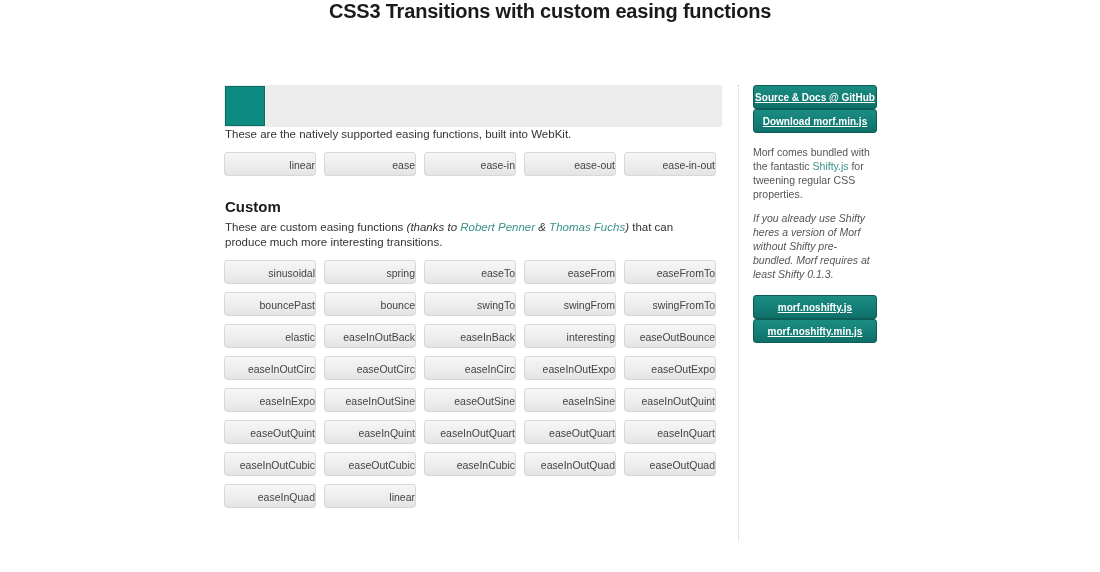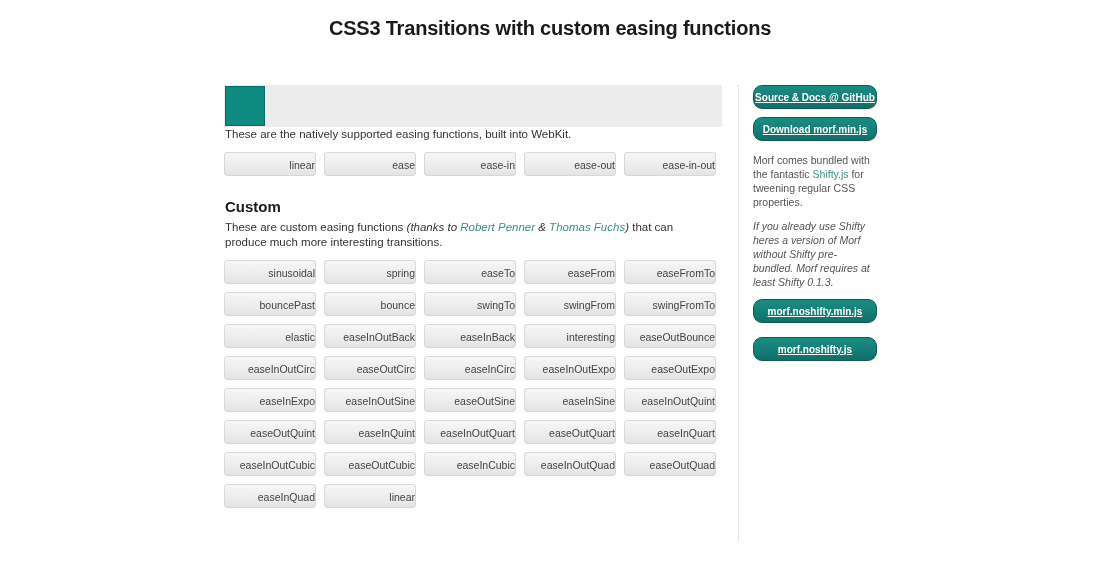--- a/index.html
+++ b/index.html
@@ -15,21 +15,20 @@
     overflow: hidden;
     position: relative;
   }
 
   .page-title {
     text-align: center;
     font-size: 20px;
     font-weight: bold;
     color: #1a1a1a;
     margin: 0;
-    padding-top: 17px;
     letter-spacing: -0.2px;
   }
 
   .layout {
     position: absolute;
     left: 224px;
     top: 85px;
     width: 652px;
   }
 
@@ -129,23 +128,22 @@
     display: block;
     width: 124px;
     height: 24px;
     line-height: 24px;
     text-align: center;
     font-size: 10px;
     font-weight: bold;
     color: #ffffff;
     background: linear-gradient(to bottom, #1b8c82 0%, #137d75 60%, #0f6f68 100%);
     border: 1px solid #0c5d57;
-    border-radius: 9px;
+    border-radius: 3px;
     box-sizing: border-box;
-    margin-bottom: 8px;
     cursor: pointer;
     white-space: nowrap;
     overflow: hidden;
   }
   .side-note {
     font-size: 10.5px;
     line-height: 14px;
     color: #555555;
     margin: 12px 0 10px 0;
   }
@@ -223,17 +221,17 @@
   <div class="divider"></div>
 
   <div class="sidebar">
     <a class="side-btn" href="#">Source &amp; Docs @ GitHub</a>
     <a class="side-btn" href="#">Download morf.min.js</a>
 
     <p class="side-note"><span>Morf comes bundled with the fantastic </span><a href="#">Shifty.js</a><span> for tweening regular CSS properties.</span></p>
 
     <p class="side-note">If you already use Shifty heres a version of Morf without Shifty pre-bundled. Morf requires at least Shifty 0.1.3.</p>
 
+    <a class="side-btn gap-before" href="#">morf.noshifty.js</a>
     <a class="side-btn" href="#">morf.noshifty.min.js</a>
-    <a class="side-btn gap-before" href="#">morf.noshifty.js</a>
   </div>
 
 </div>
 
 </body></html>

